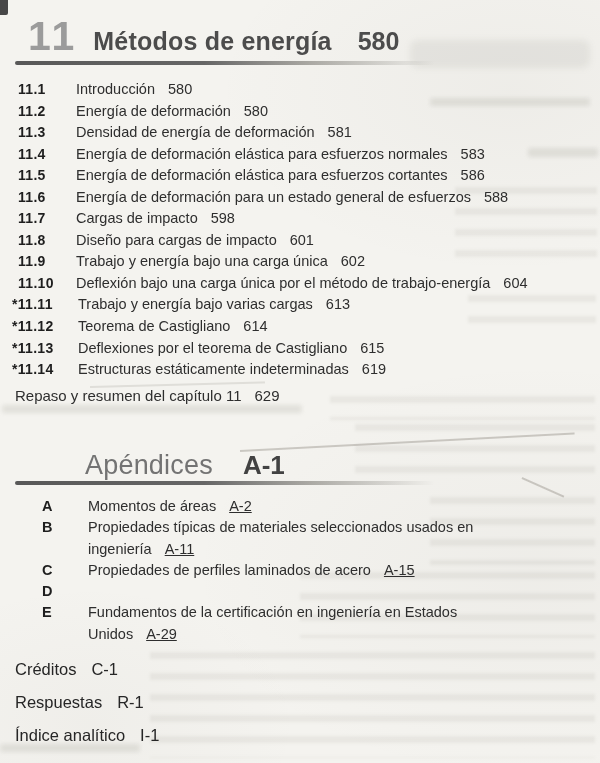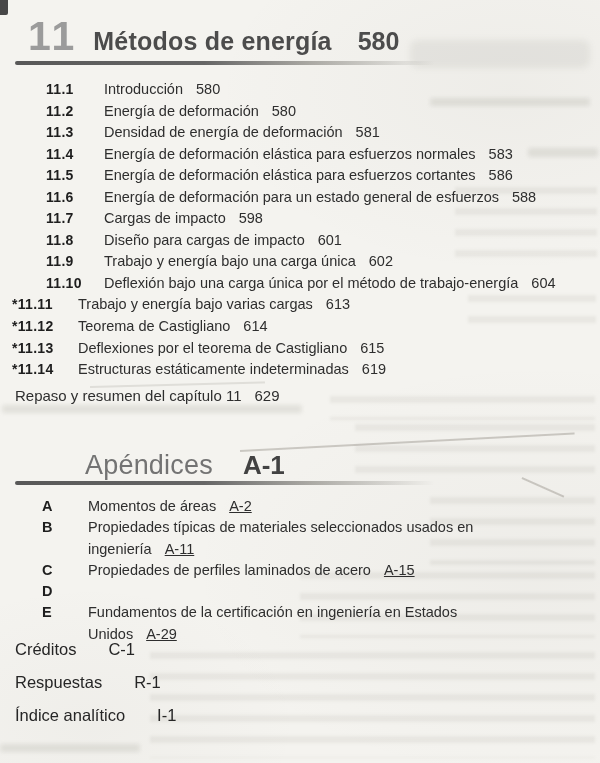--- a/index.html
+++ b/index.html
@@ -51,21 +51,21 @@
     background:linear-gradient(to right,
       var(--rule) 0%, #666 45%, rgba(110,108,102,.55) 70%, rgba(110,108,102,0) 100%);
   }
   .hrule.top{top:61px;width:420px;}
   .hrule.apx{top:481px;width:420px;}
 
   
   .sections{position:absolute;left:0;top:81px;width:600px;}
   .sec-row{display:flex;align-items:baseline;height:21.55px;font-size:14.5px;}
   .sec-num{
-    margin-left:46px;width:58px;flex:0 0 auto;
+    margin-left:18px;width:58px;flex:0 0 auto;
     font-weight:bold;color:#1e1e1e;font-size:14px;letter-spacing:.3px;
   }
   .sec-num.star{margin-left:12px;width:66px;}
   .sec-title{color:var(--body-text);white-space:nowrap;}
   .sec-page{margin-left:13px;color:var(--body-text);}
 
   .summary-line{
     position:absolute;left:15px;top:387px;font-size:15px;color:var(--body-text);
   }
   .summary-line .pg{margin-left:13px;}
@@ -79,23 +79,23 @@
   .apx-row{display:flex;align-items:baseline;line-height:21.3px;font-size:14.5px;margin:0;}
   .apx-letter{
     margin-left:42px;width:46px;flex:0 0 auto;
     font-weight:bold;color:#1e1e1e;font-size:14.5px;
   }
   .apx-text{max-width:440px;}
   .apx-title-text{white-space:pre-line;color:var(--body-text);}
   .apx-page-num{margin-left:13px;color:var(--body-text);text-decoration:underline;}
 
   
-  .backmatter{position:absolute;left:15px;top:640px;}
+  .backmatter{position:absolute;left:15px;top:660px;}
   .bm-row{display:flex;align-items:baseline;height:33px;font-size:16.5px;color:#262626;}
-  .bm-page{margin-left:32px;}
+  .bm-page{margin-left:15px;}
 
   
   .ghost{
     position:absolute;opacity:.55;filter:blur(1.6px);pointer-events:none;
     background:repeating-linear-gradient(180deg,
       rgba(115,110,100,.17) 0 7px, transparent 7px 21px);
   }
   .ghost-line{
     position:absolute;height:8px;border-radius:3px;filter:blur(2.2px);
     background:rgba(115,110,100,.14);pointer-events:none;

